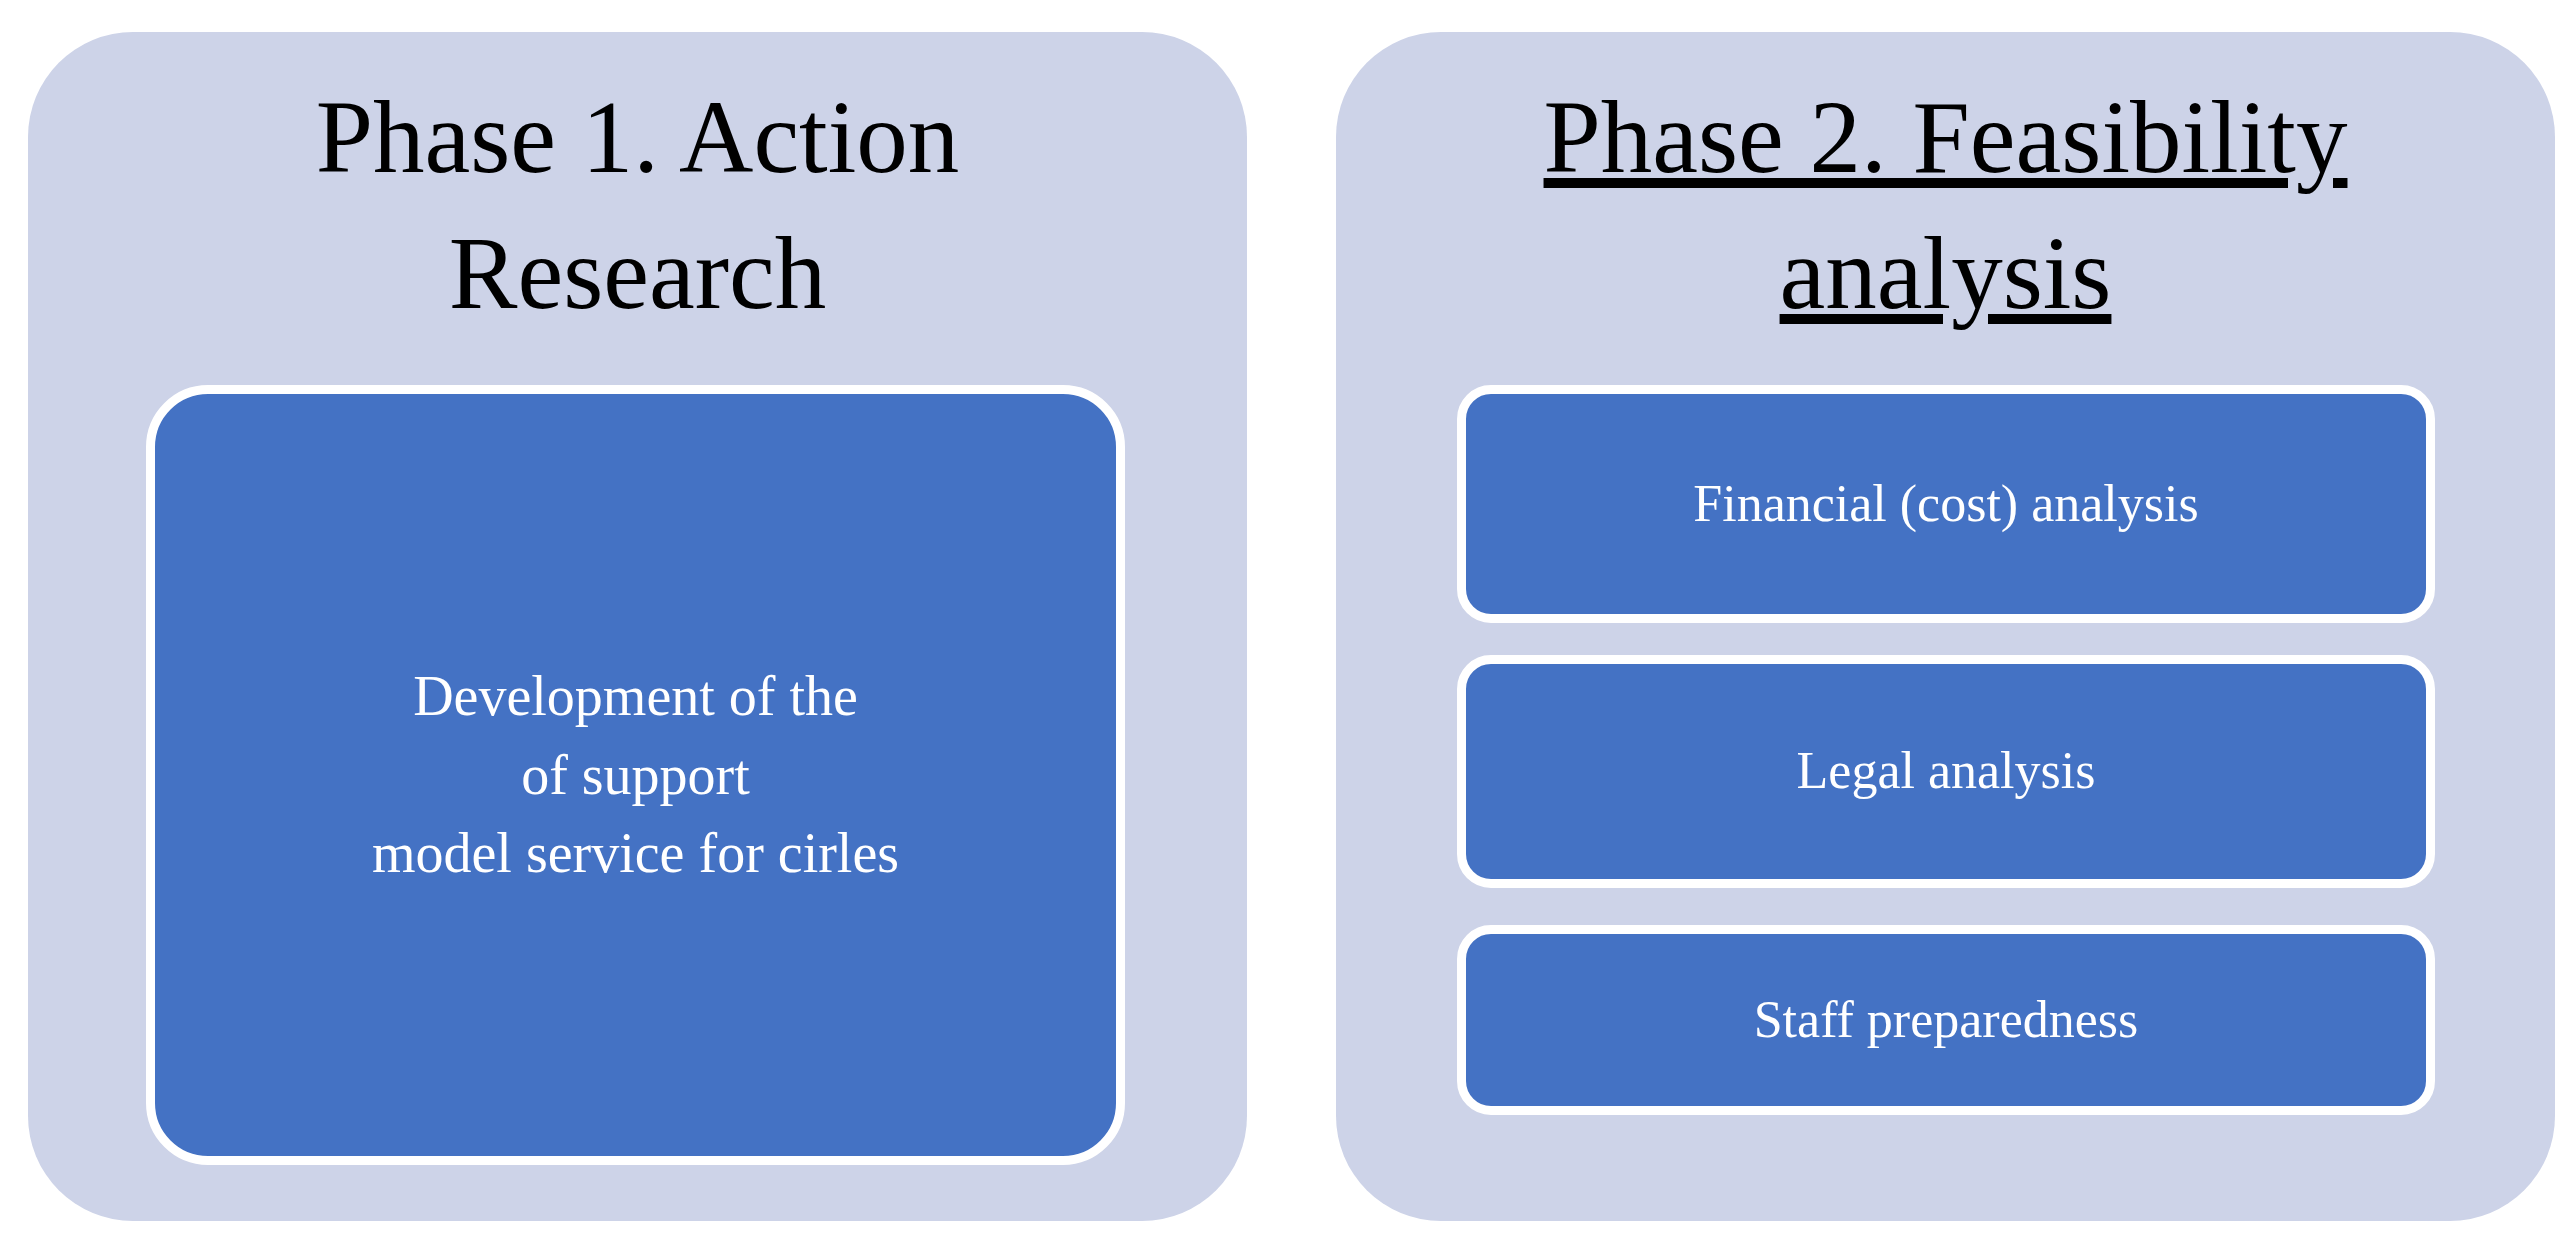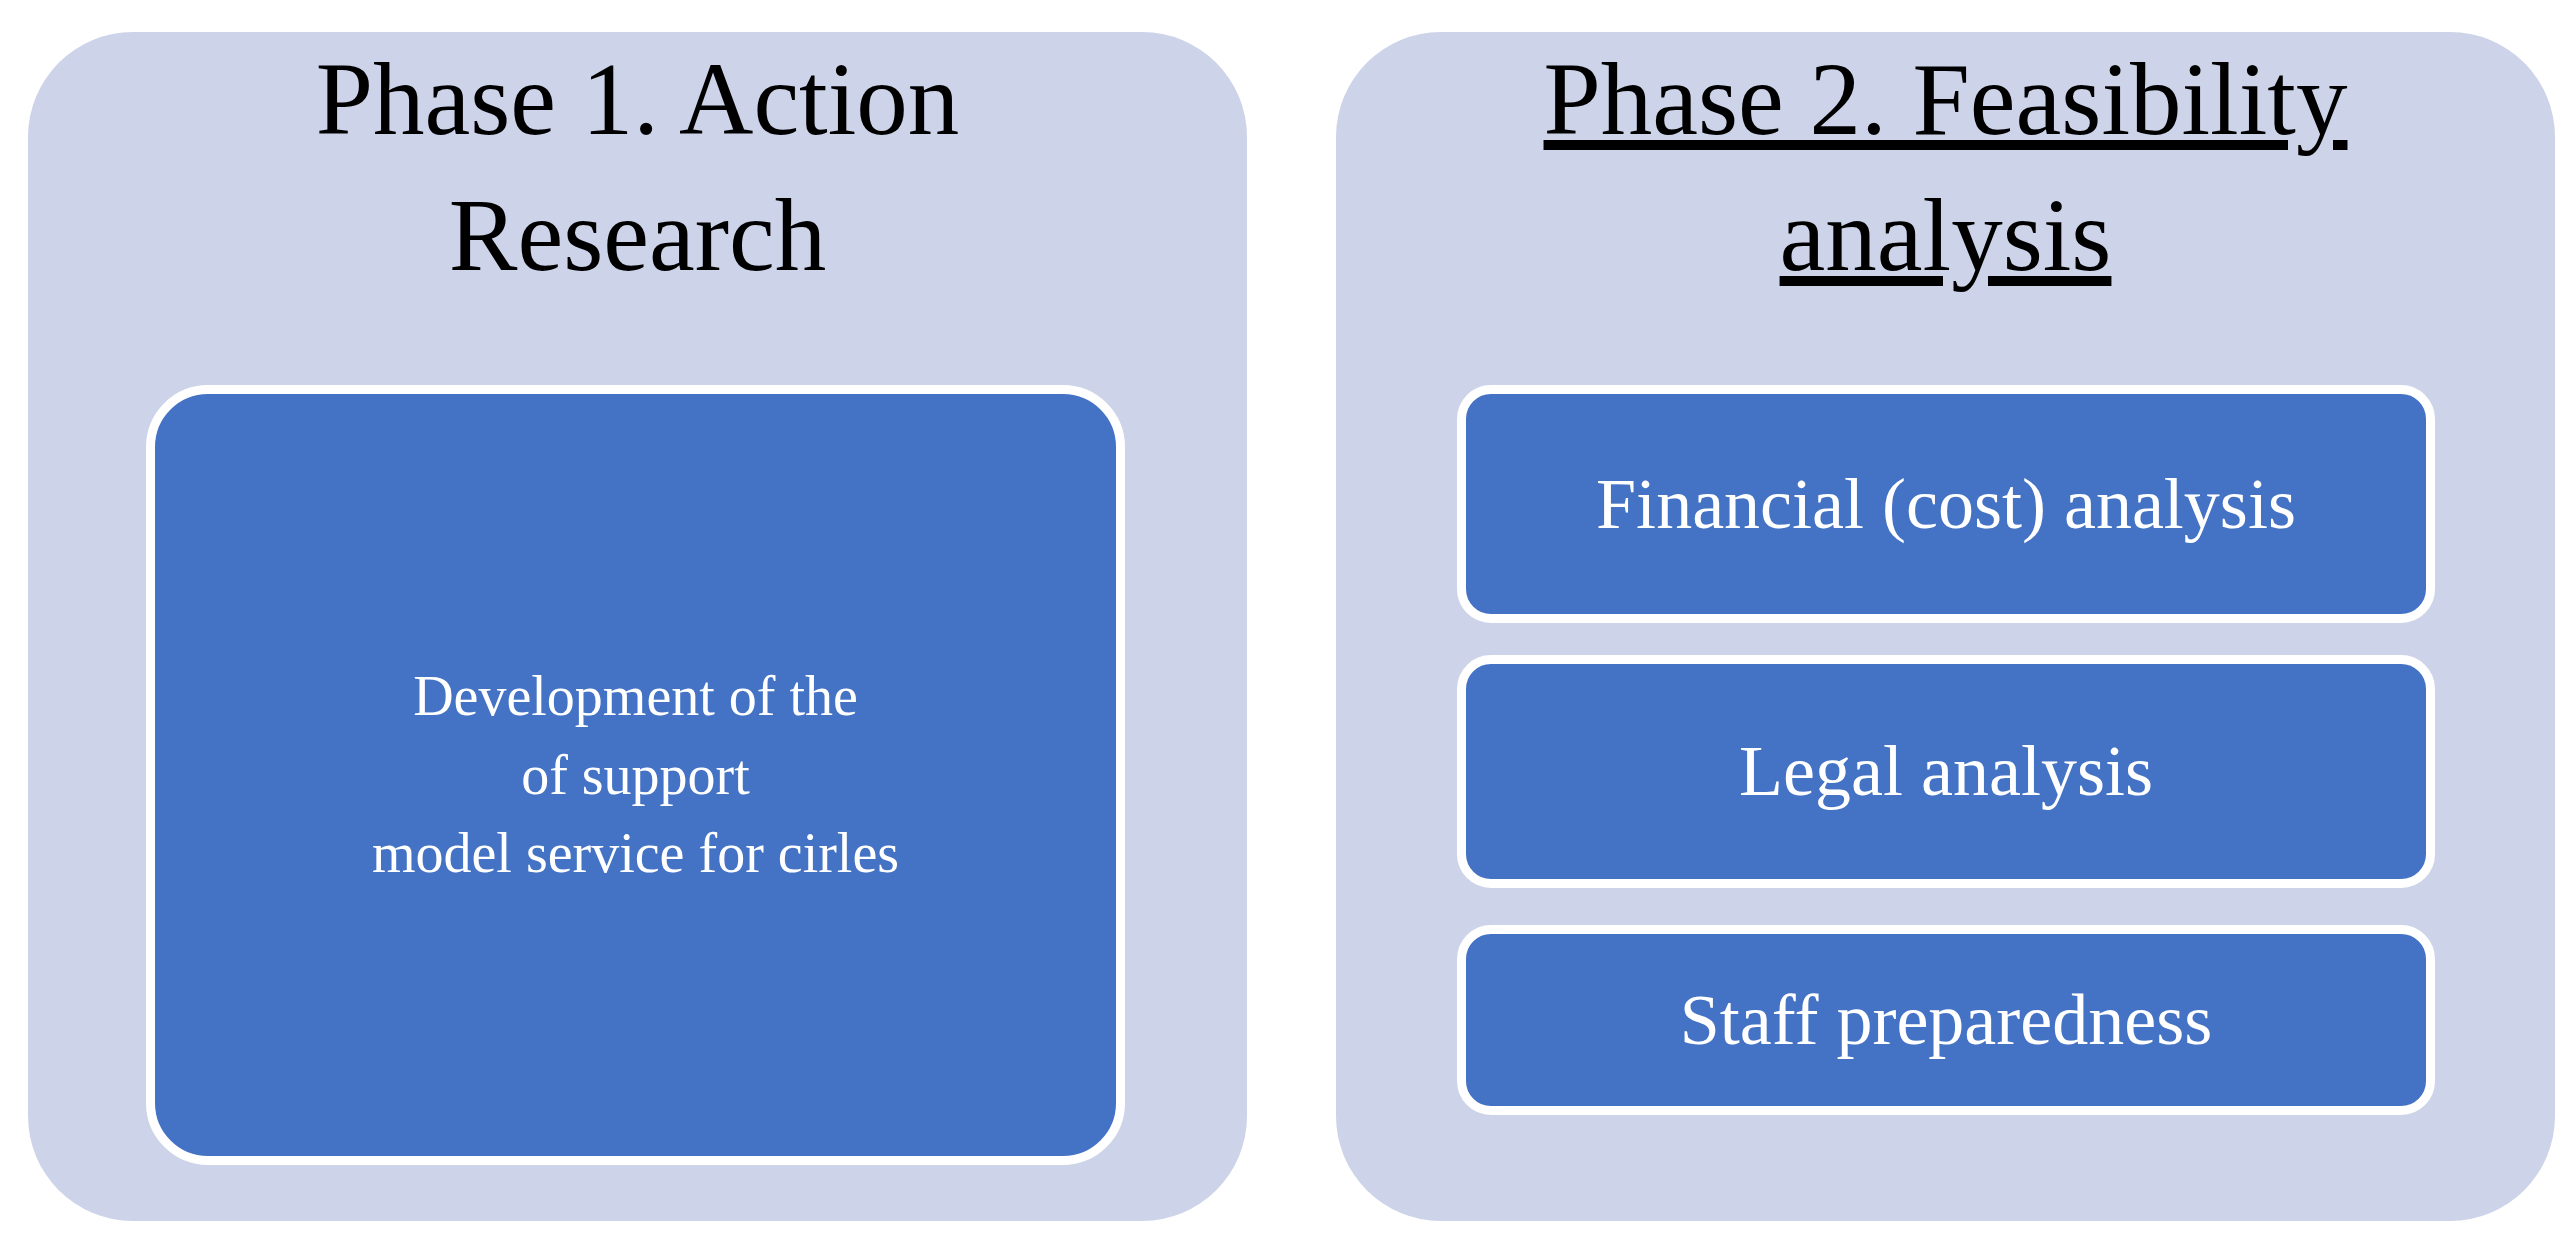--- a/index.html
+++ b/index.html
@@ -20,20 +20,21 @@
     width: 1219px;
     height: 1189px;
     background: #cdd3e8;
     border-radius: 105px;
   }
   .panel-left  { left: 28px; }
   .panel-right { left: 1336px; text-decoration: underline; }
 
   .panel-title {
     margin: 0;
+    padding-top: 38px;
     text-align: center;
     font-weight: 400;
     font-size: 103px;
     line-height: 1.32;
     color: #000000;
     letter-spacing: 0px;
   }
   .panel-title .line { display: block; }
 
   .blue-box {
@@ -56,21 +57,21 @@
     border-radius: 62px;
     font-size: 56px;
     line-height: 1.4;
   }
   .box-big .line { display: block; }
 
   .box-small {
     left: 121px;
     width: 978px;
     border-radius: 34px;
-    font-size: 72px;
+    font-size: 52px;
     line-height: 1.2;
     justify-content: center;
   }
   .box-small-1 { top: 353px; height: 238px; }
   .box-small-2 { top: 623px; height: 233px; }
   .box-small-3 { top: 893px; height: 190px; }
 </style>
 </head>
 <body>
 

